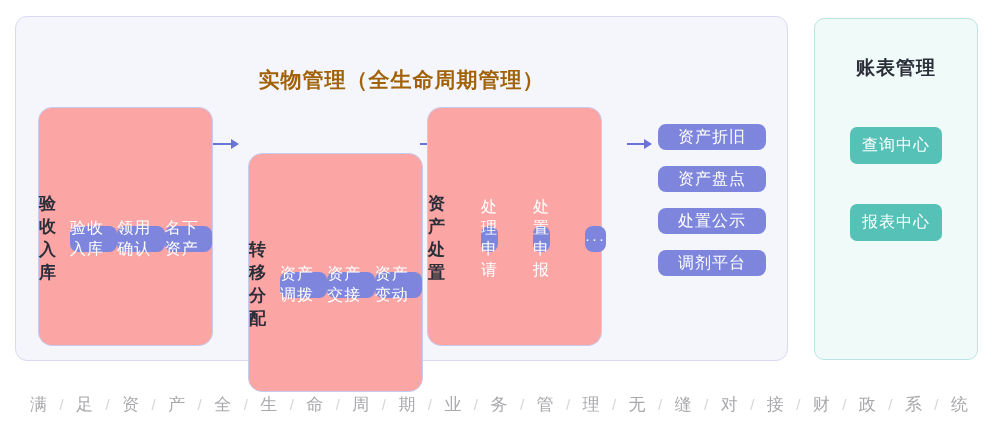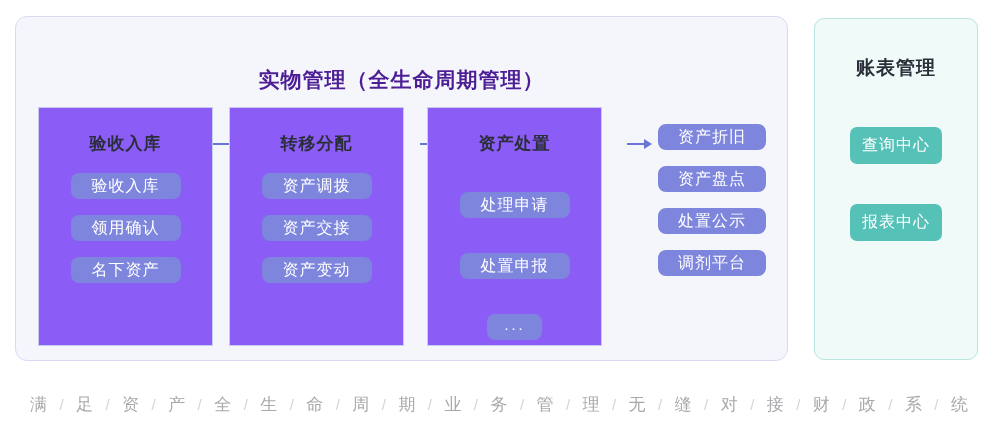--- a/index.html
+++ b/index.html
@@ -3,28 +3,28 @@
 <meta charset="utf-8">
 <style>
   html,body{margin:0;padding:0;background:#ffffff;}
   body{font-family:"Liberation Sans","DejaVu Sans",sans-serif;}
   .canvas{position:relative;width:998px;height:438px;background:#ffffff;overflow:hidden;}
 
   
   .main-panel{position:absolute;left:15px;top:16px;width:773px;height:345px;
     background:#f5f6fc;border:1px solid #d7daf2;border-radius:12px;box-sizing:border-box;}
   .main-title{position:absolute;left:0;right:0;top:49px;text-align:center;
-    font-size:21px;font-weight:700;color:#4c1d95;letter-spacing:1px;}
+    font-size:21px;font-weight:700;color:#a16207;letter-spacing:1px;}
 
   
-  .stage-box{position:absolute;top:90px;width:175px;height:239px;background:#8b5cf6;
-    border:1px solid #c7cbee;border-radius:0;box-sizing:border-box;
-    display:flex;flex-direction:column;align-items:center;row-gap:16px;padding-top:24px;}
+  .stage-box{position:absolute;top:90px;width:175px;height:239px;background:#fca5a5;
+    border:1px solid #c7cbee;border-radius:14px;box-sizing:border-box;
+    display:flex;align-items:center;row-gap:16px;padding-top:24px;}
   .stage-1{left:22px;}
-  .stage-2{left:213px;}
+  .stage-2{left:232px;margin-top:46px;}
   .stage-3{left:411px;gap:35px;}
   .stage-title{font-size:17px;font-weight:700;color:#2a2e39;margin-bottom:2px;letter-spacing:1px;}
   .chip{width:110px;height:26px;border-radius:8px;background:#7d85dd;color:#ffffff;
     font-size:16px;display:flex;align-items:center;justify-content:center;letter-spacing:1px;}
   .chip.small{width:55px;font-size:15px;letter-spacing:2px;}
 
   
   .arrow{position:absolute;top:126px;height:2px;background:#6a74d6;}
   .arrow::after{content:"";position:absolute;right:-2px;top:-4px;width:0;height:0;
     border-left:8px solid #6a74d6;border-top:5px solid transparent;border-bottom:5px solid transparent;}

